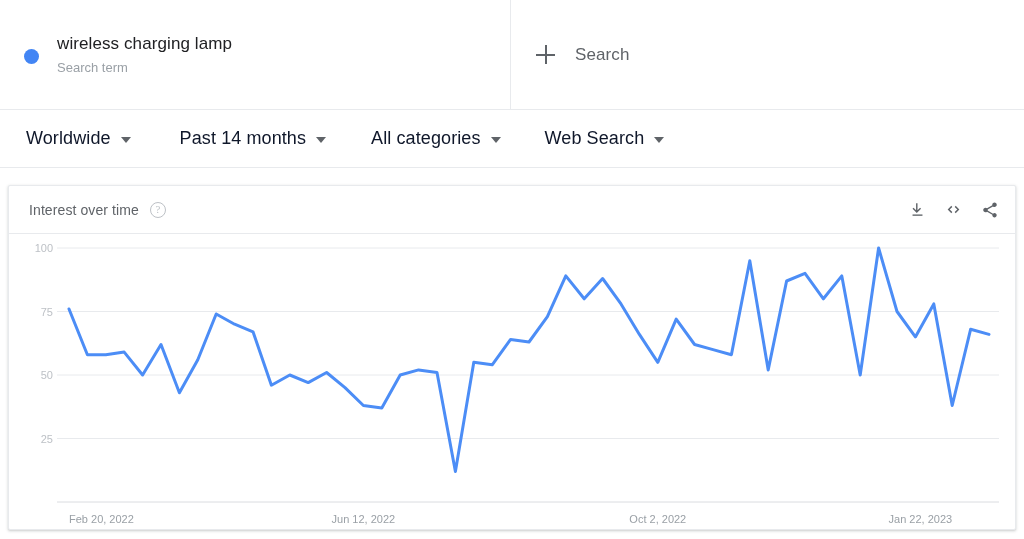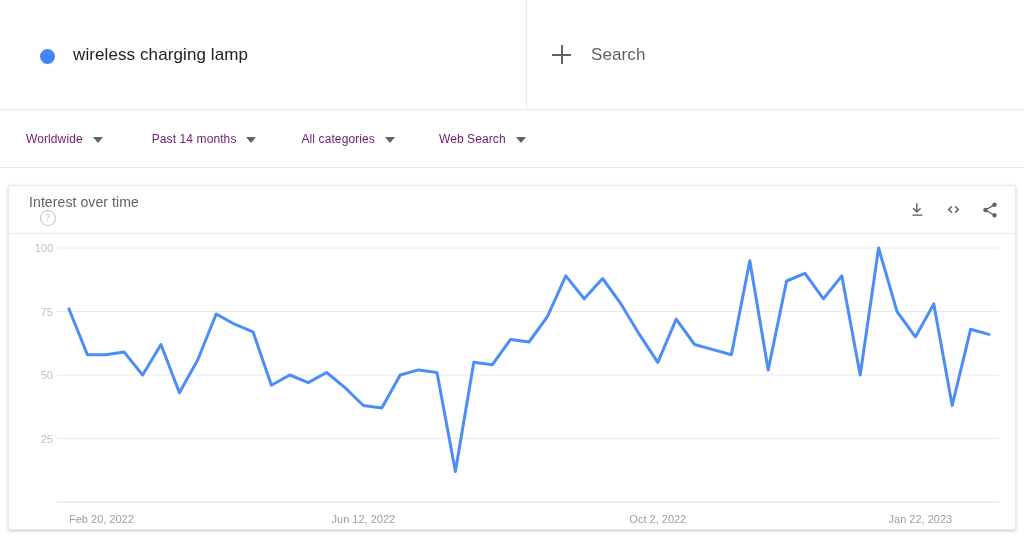--- a/index.html
+++ b/index.html
@@ -18,21 +18,20 @@
     height: 110px;
     border-bottom: 1px solid #e8eaed;
   }
   .term-cell {
     width: 511px;
     height: 110px;
     display: flex;
     align-items: center;
     padding-left: 24px;
     border-right: 1px solid #e8eaed;
-    margin-left: 16px;
   }
   .term-dot {
     width: 15px; height: 15px;
     border-radius: 50%;
     background: #4285f4;
     flex: none;
     margin-right: 18px;
     margin-top: 2px;
   }
   .term-texts { display: flex; flex-direction: column; justify-content: center; }
@@ -86,22 +85,22 @@
     border-bottom: 1px solid #e8eaed;
     padding-left: 26px;
   }
   .filter {
     display: flex;
     align-items: center;
     cursor: pointer;
     margin-right: 0;
   }
   .filter-label {
-    font-size: 12px;
-    color: #701a75;
+    font-size: 18px;
+    color: #0f172a;
     letter-spacing: .1px;
   }
   .caret {
     width: 0; height: 0;
     border-left: 5px solid transparent;
     border-right: 5px solid transparent;
     border-top: 6px solid #5f6368;
     margin-left: 10px;
     margin-top: 2px;
   }
@@ -122,21 +121,21 @@
     box-shadow: 0 1px 2px rgba(60,64,67,.18), 0 1px 3px 1px rgba(60,64,67,.07);
   }
   .card-head {
     height: 48px;
     display: flex;
     align-items: center;
     justify-content: space-between;
     padding: 0 16px 0 20px;
     border-bottom: 1px solid #e8eaed;
   }
-  .card-title-wrap { display: flex; align-items: flex-start; flex-direction: column; }
+  .card-title-wrap { display: flex; align-items: center; }
   .card-title {
     font-size: 14px;
     color: #5f6368;
     letter-spacing: .1px;
   }
   .help-icon {
     width: 16px; height: 16px;
     border: 1.3px solid #bdc1c6;
     border-radius: 50%;
     margin-left: 11px;
@@ -177,20 +176,21 @@
 </head>
 <body>
 
 <div class="page">
 
   <div class="term-bar">
     <div class="term-cell">
       <span class="term-dot"></span>
       <div class="term-texts">
         <div class="term-title">wireless charging lamp</div>
+        <div class="term-sub">Search term</div>
       </div>
     </div>
     <div class="compare-cell">
       <button class="compare-btn">
         <span class="plus-icon"></span>
         <span class="compare-label">Search</span>
       </button>
     </div>
   </div>
 

